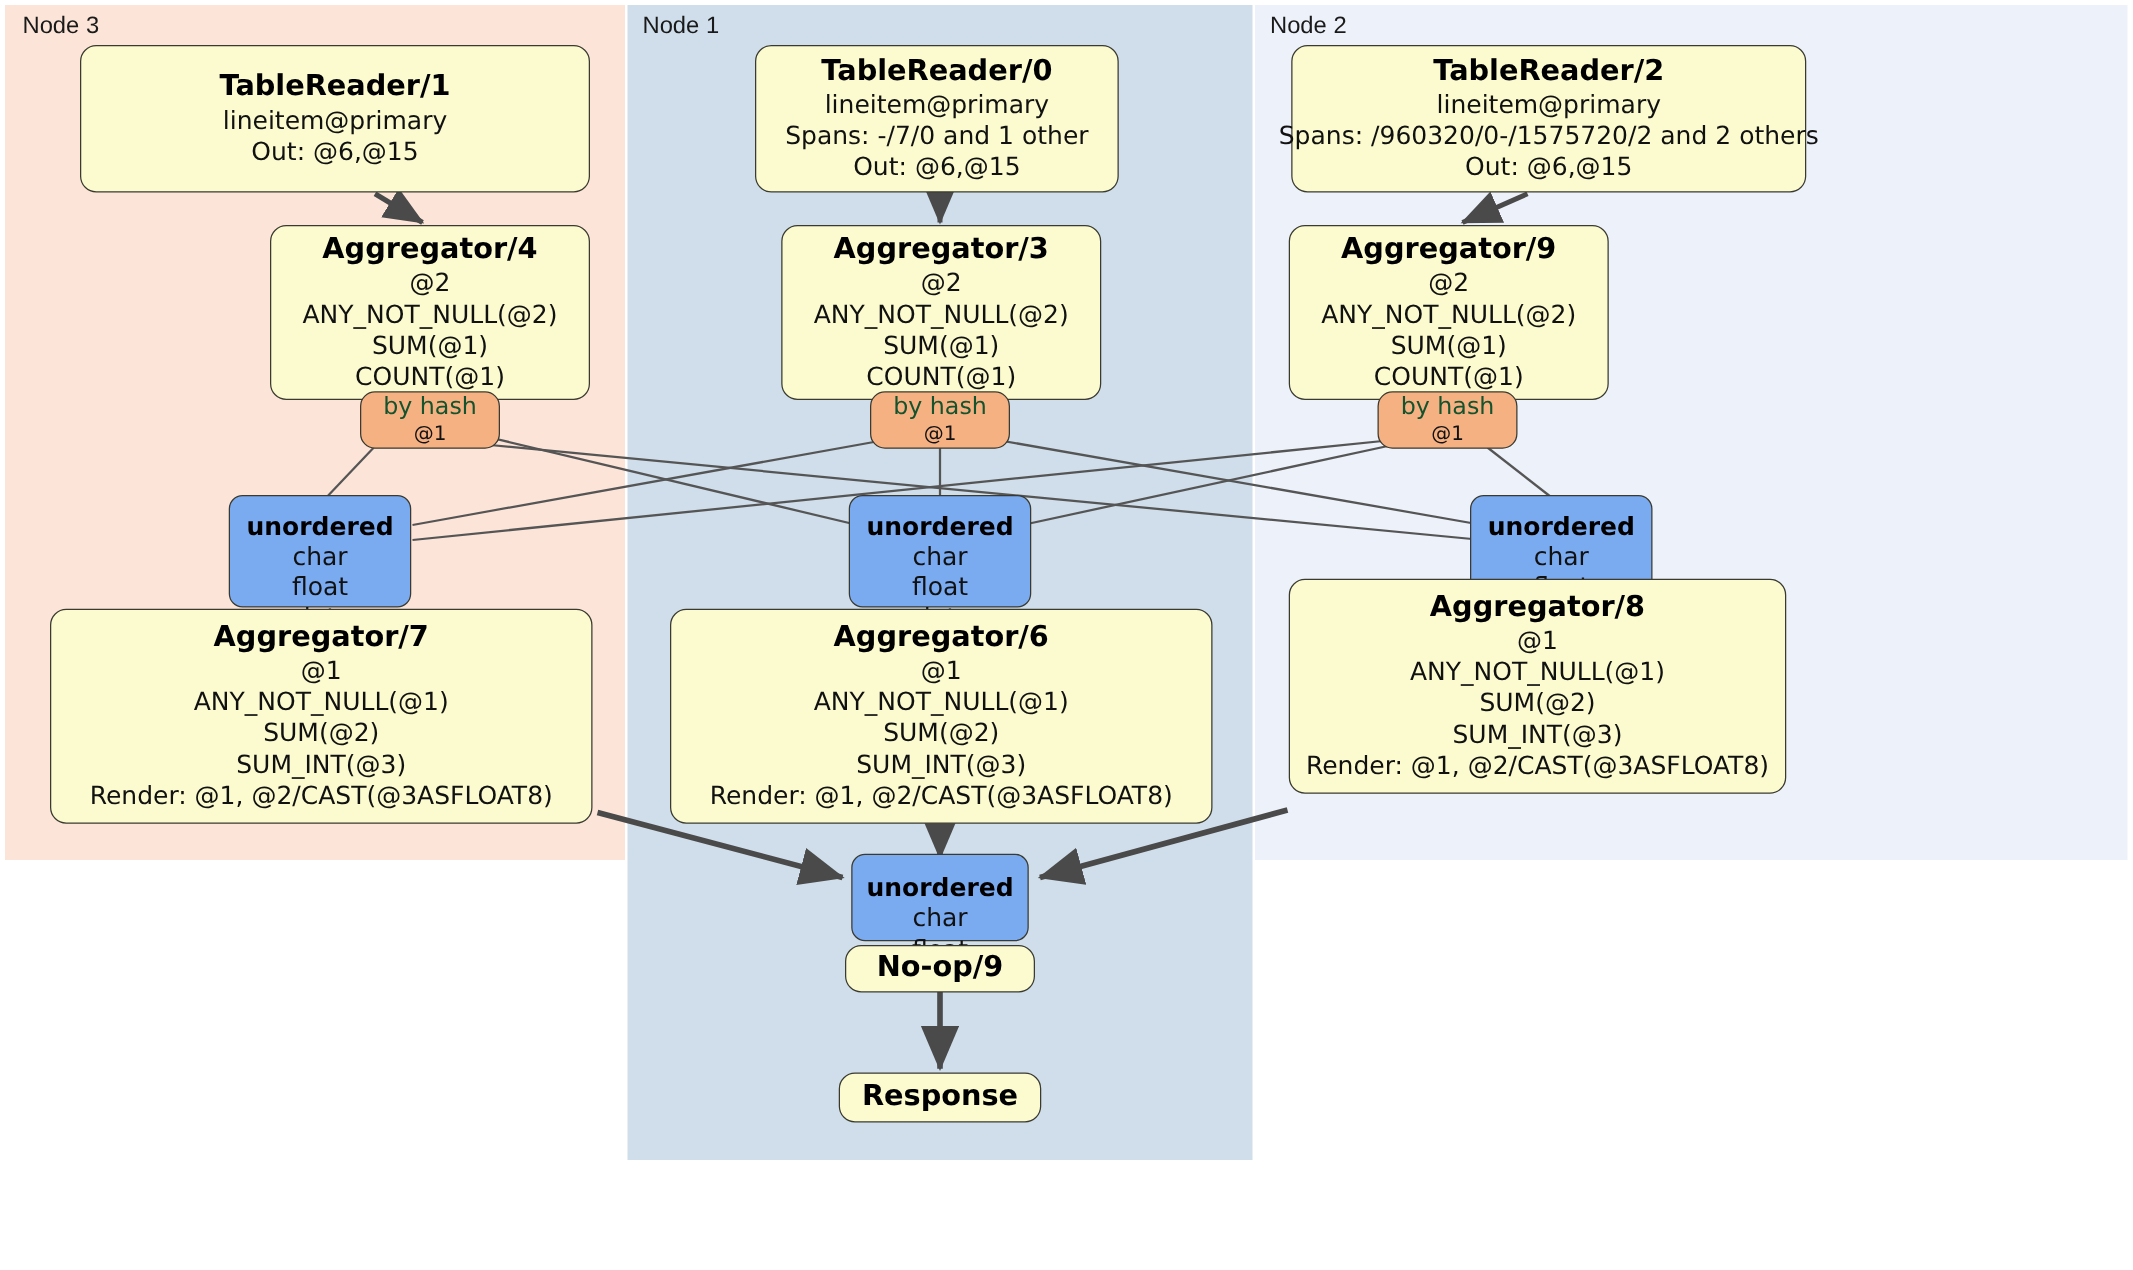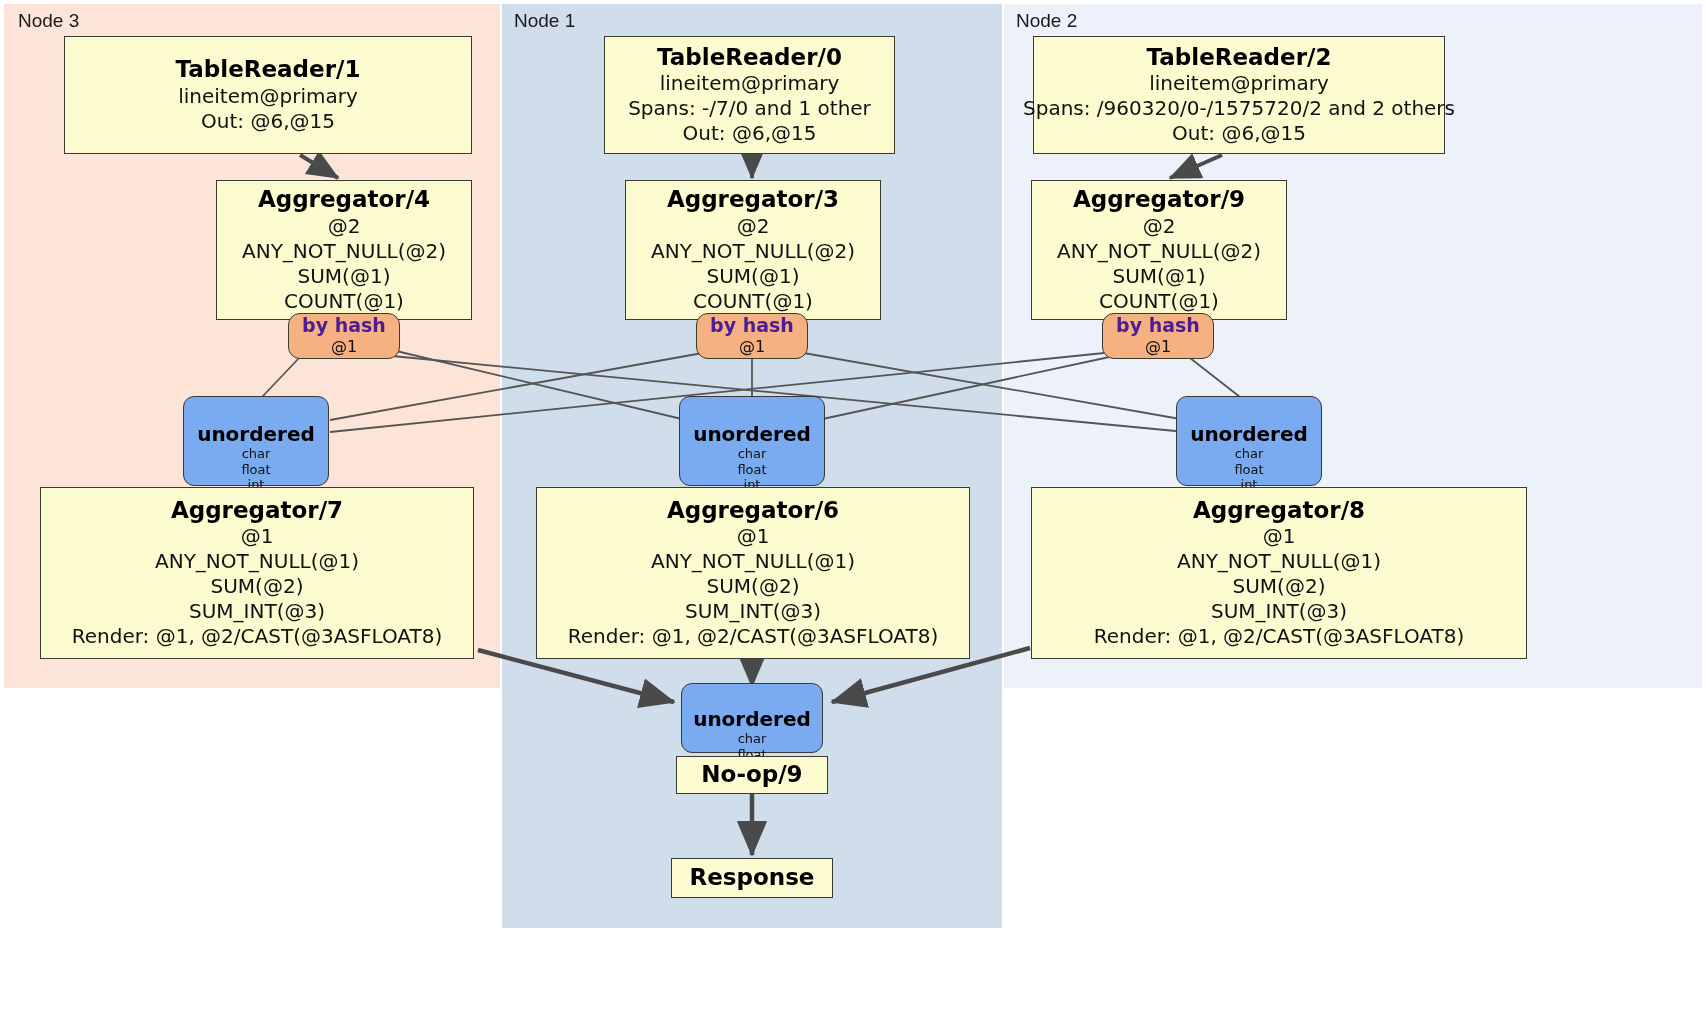--- a/index.html
+++ b/index.html
@@ -5,42 +5,42 @@
   html,body{margin:0;padding:0;background:#ffffff;}
   body{width:1706px;height:1016px;position:relative;overflow:hidden;
        font-family:"DejaVu Sans","Liberation Sans",sans-serif;}
   #stage{position:absolute;left:0;top:0;width:1706px;height:1016px;}
 
   .node-panel{position:absolute;box-sizing:border-box;}
   .node-label{position:absolute;font-size:19px;color:#1a1a1a;
               font-family:"Liberation Sans","DejaVu Sans",sans-serif;}
 
   .box{position:absolute;box-sizing:border-box;
-       border:1.6px solid #3a3a30;border-radius:0;
+       border:1.6px solid #3a3a30;border-radius:13px;
        background:#fbfbcf;text-align:center;
        display:flex;flex-direction:column;justify-content:center;
        align-items:center;}
   .box .t{font-weight:bold;font-size:23px;color:#000;line-height:1.18;}
   .box .l{font-size:20px;color:#111;line-height:1.25;white-space:nowrap;}
 
   .router{position:absolute;box-sizing:border-box;
           border:1.6px solid #3a3a30;border-radius:12px;
           background:#f6b183;text-align:center;
           display:flex;flex-direction:column;justify-content:center;
           align-items:center;}
-  .router .t{font-weight:bold;font-size:19px;color:#4c1d95;line-height:1.15;}
+  .router .t{font-weight:normal;font-size:19px;color:#14532d;line-height:1.15;}
   .router .l{font-size:16px;color:#111;line-height:1.2;}
 
   .sync{position:absolute;box-sizing:border-box;
         border:1.6px solid #3a3a30;border-radius:11px;
         background:#7aaaf0;text-align:center;
         display:flex;flex-direction:column;justify-content:center;
         align-items:center;}
   .sync .t{font-weight:bold;font-size:20px;color:#000;line-height:1.2;margin-top:33px;}
-  .sync .l{font-size:13px;color:#111;line-height:1.22;}
+  .sync .l{font-size:20px;color:#111;line-height:1.22;}
 
   .small{padding:3px 14px;}
   svg.edges{position:absolute;left:0;top:0;width:1706px;height:1016px;
             pointer-events:none;}
 </style>
 </head>
 <body>
 
 <div id="stage">
 
@@ -179,21 +179,21 @@
 
   <div class="box" style="left:536px;top:487px;width:434px;height:172px;">
     <div class="t">Aggregator/6</div>
     <div class="l">@1</div>
     <div class="l">ANY_NOT_NULL(@1)</div>
     <div class="l">SUM(@2)</div>
     <div class="l">SUM_INT(@3)</div>
     <div class="l">Render: @1, @2/CAST(@3ASFLOAT8)</div>
   </div>
 
-  <div class="box" style="left:1031px;top:487px;width:496px;height:172px;">
+  <div class="box" style="left:1031px;top:463px;width:398px;height:172px;">
     <div class="t">Aggregator/8</div>
     <div class="l">@1</div>
     <div class="l">ANY_NOT_NULL(@1)</div>
     <div class="l">SUM(@2)</div>
     <div class="l">SUM_INT(@3)</div>
     <div class="l">Render: @1, @2/CAST(@3ASFLOAT8)</div>
   </div>
 
   <div class="sync" style="left:681px;top:683px;width:142px;height:70px;">
     <div class="t">unordered</div>

